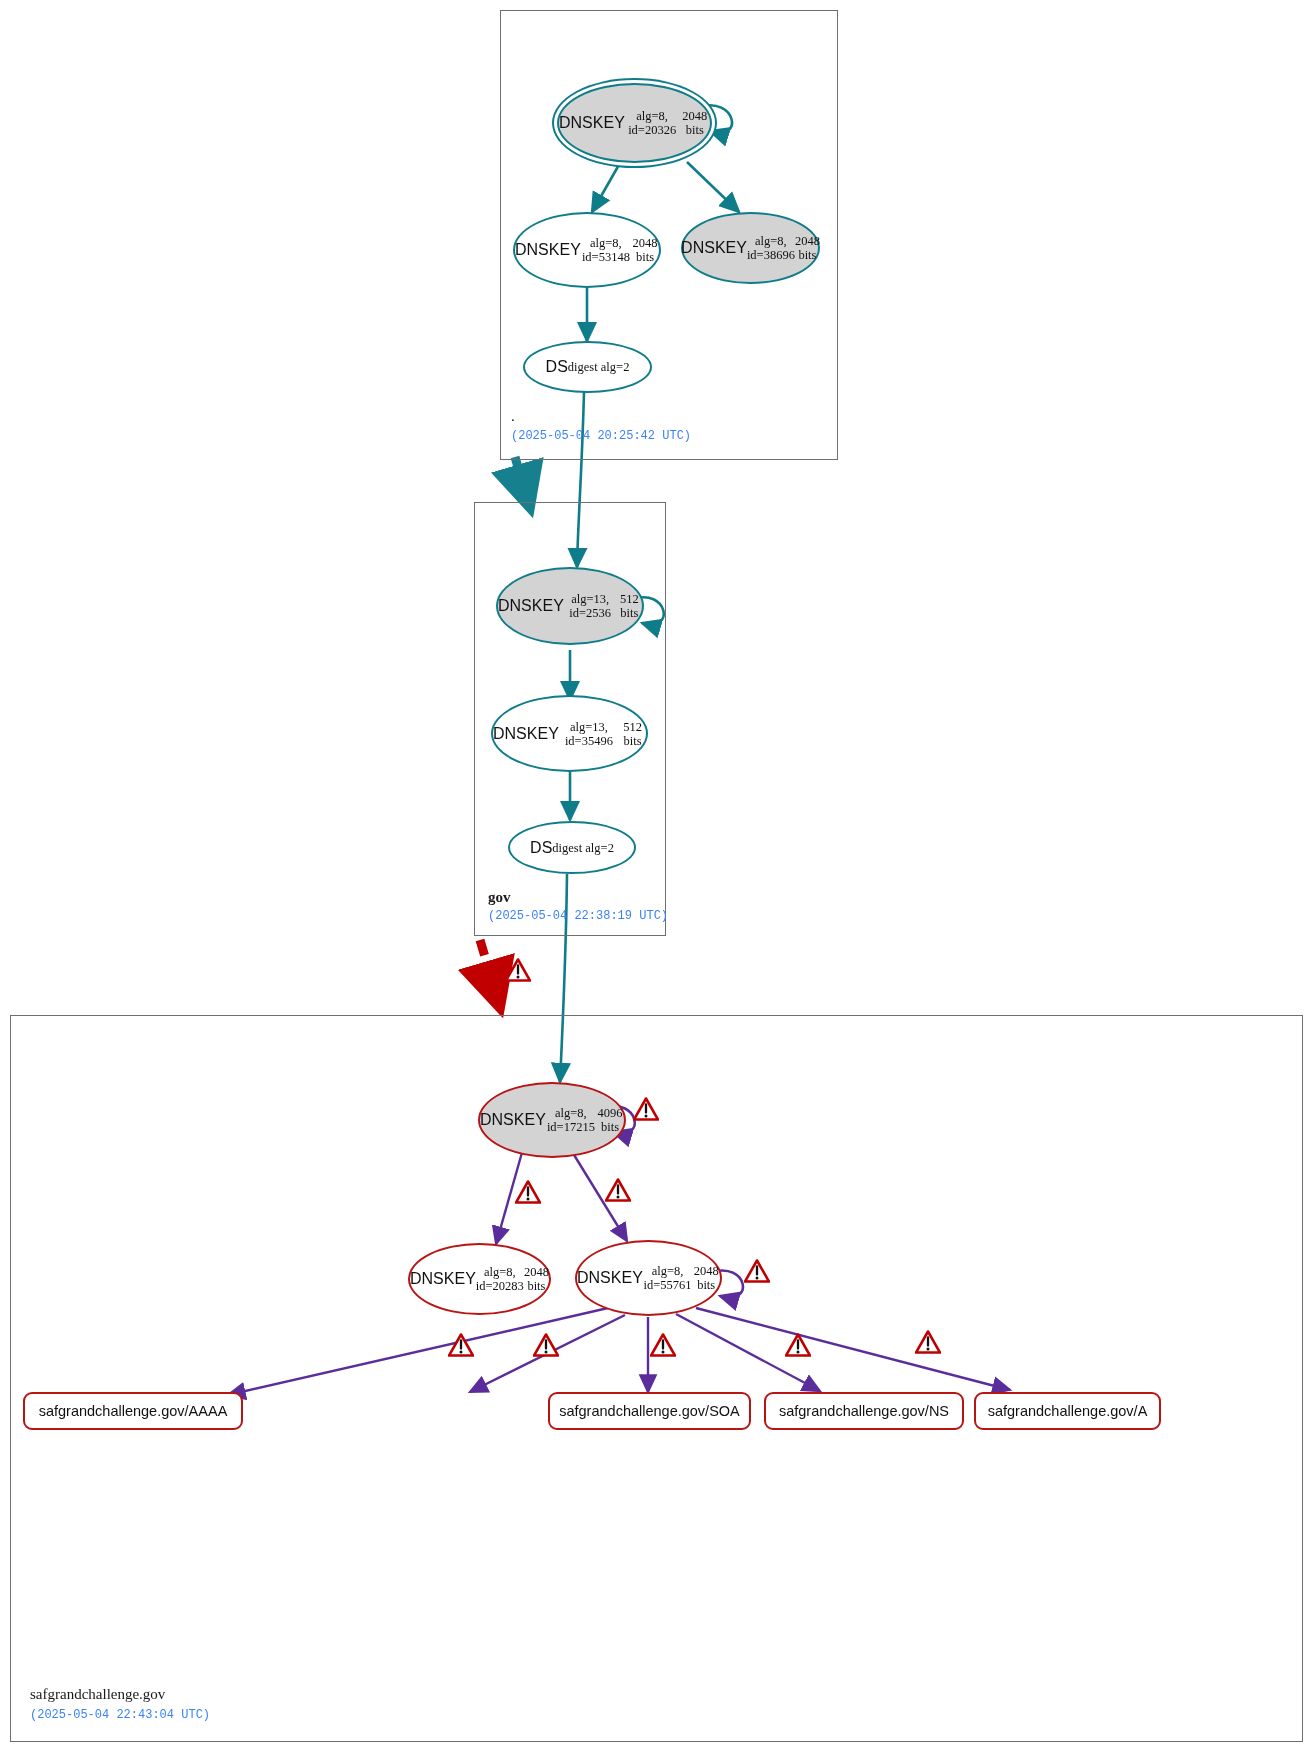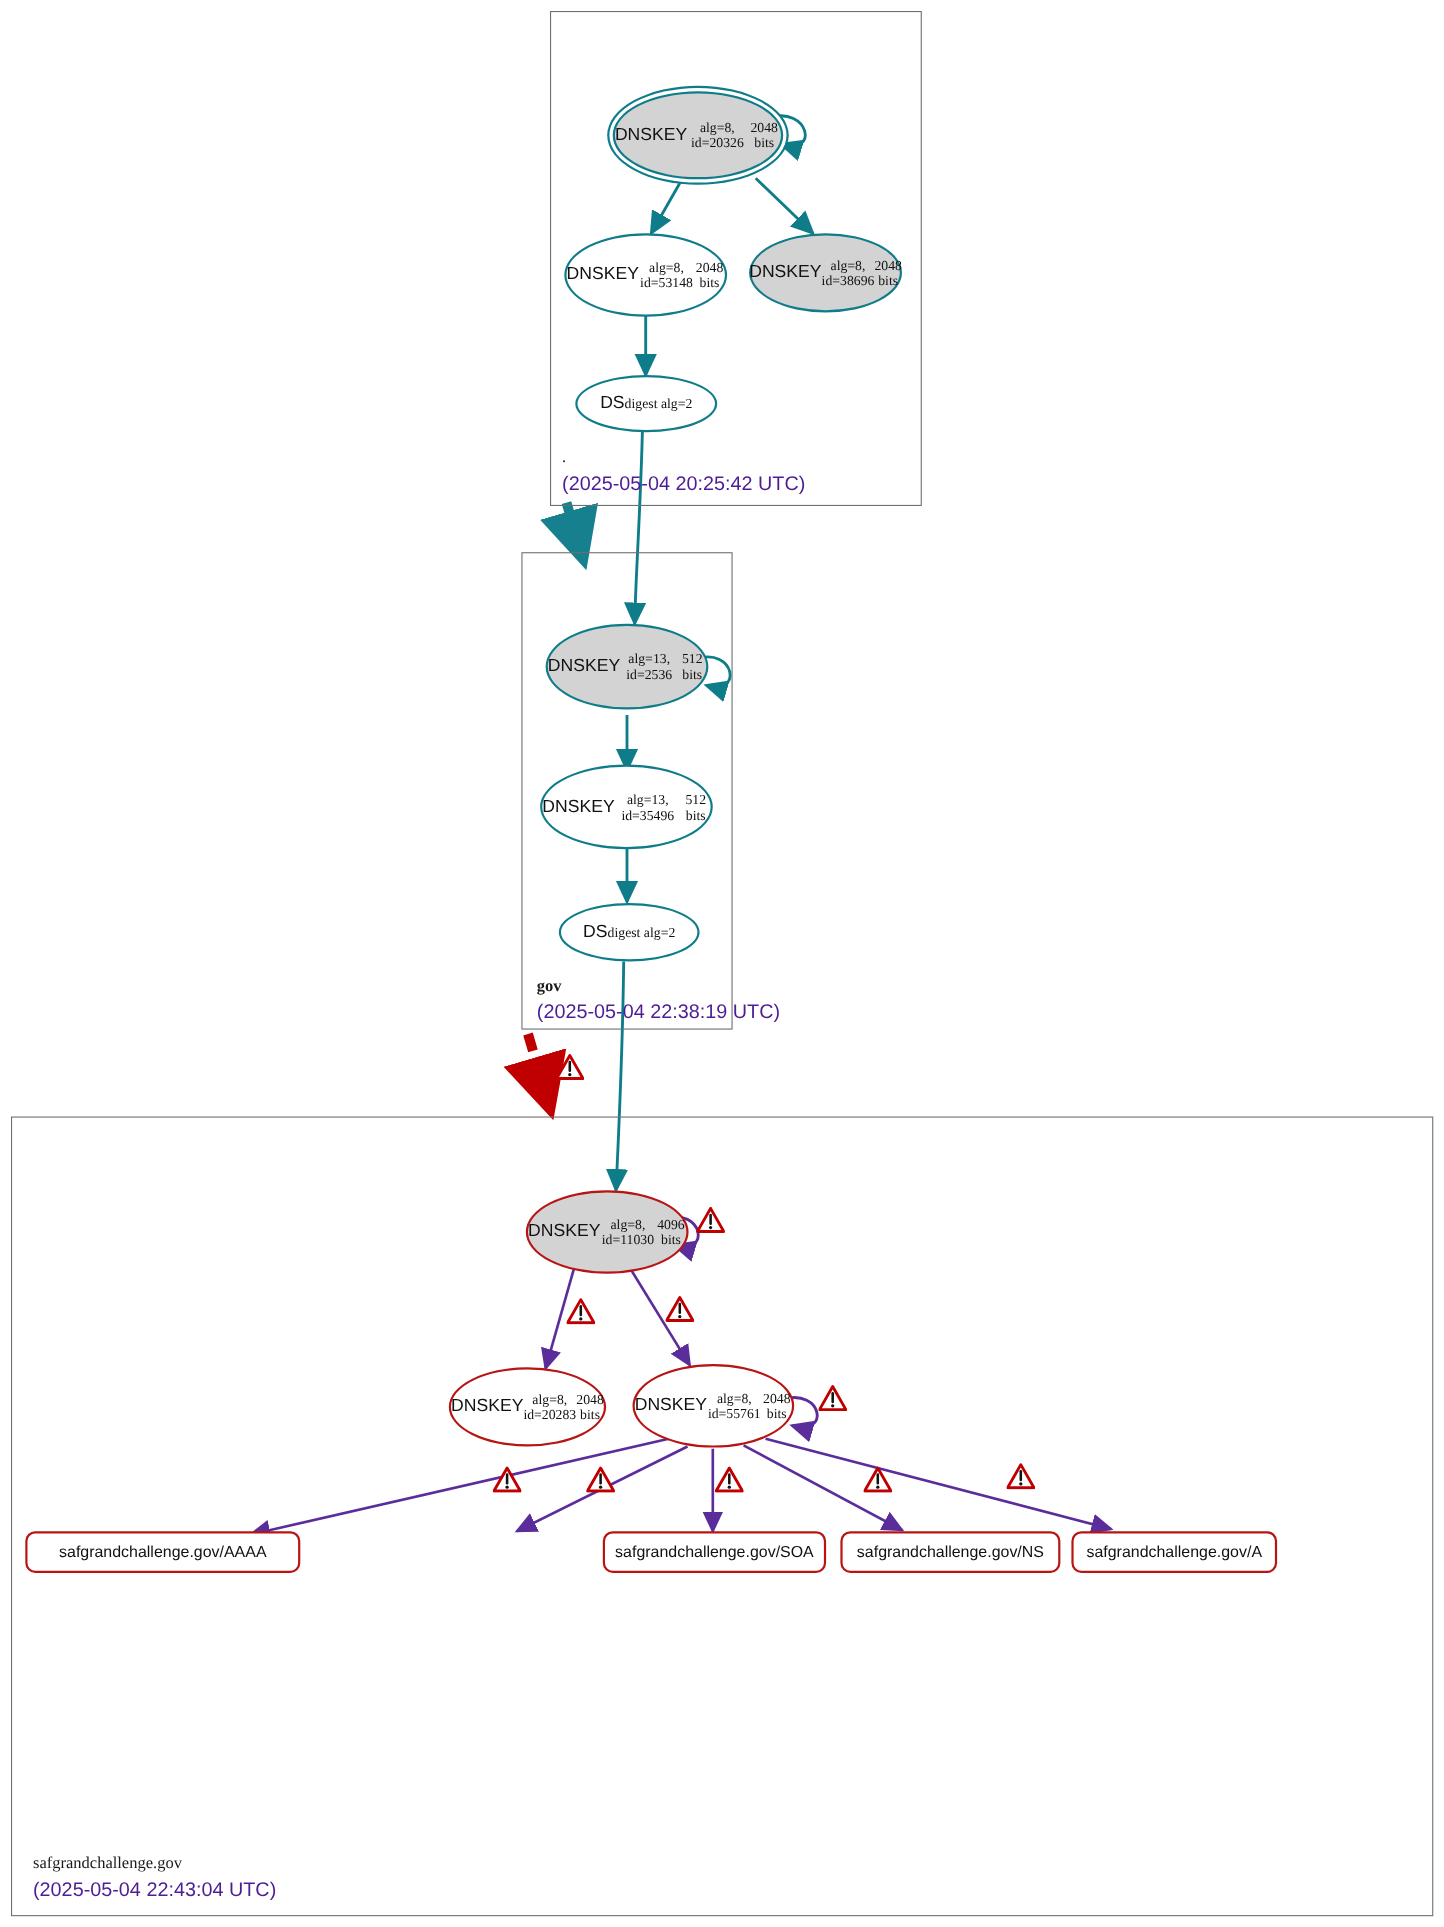--- a/index.html
+++ b/index.html
@@ -3,21 +3,21 @@
 <meta charset="utf-8">
 <style>
   html,body{margin:0;padding:0;background:#ffffff;}
   body{font-family:"Liberation Serif",serif;}
   #stage{position:relative;width:1313px;height:1752px;background:#fff;overflow:hidden;}
   svg#canvas{position:absolute;left:0;top:0;width:1313px;height:1752px;}
 
   .zone-box{position:absolute;border:1px solid #6f6f6f;background:transparent;box-sizing:border-box;}
 
   .zone-label{position:absolute;font-family:"Liberation Serif",serif;font-size:15px;color:#1a1a1a;white-space:nowrap;}
-  .zone-time{position:absolute;font-family:Liberation Sans, sans-serif;font-size:18px;color:#4c1d95;white-space:nowrap;}
+  .zone-time{position:absolute;font-family:Liberation Mono, monospace;font-size:12px;color:#3b82f6;white-space:nowrap;}
 
   .node{position:absolute;display:flex;flex-direction:row;align-items:center;justify-content:center;
         box-sizing:border-box;text-align:center;line-height:1.12;}
 
   .ellipse{border-radius:50%;}
   .n-title{font-family:"Liberation Sans",sans-serif;font-size:16px;color:#111;}
   .n-sub{font-family:"Liberation Serif",serif;font-size:12.5px;color:#111;}
 
   .teal-solid{border:2px solid #0f7c8a;background:#d3d3d3;}
   .teal-open{border:2px solid #0f7c8a;background:#ffffff;}
@@ -137,37 +137,37 @@
     <div class="n-sub">512 bits</div>
   </div>
 
   <div class="node ellipse teal-open" style="left:508px;top:821px;width:128px;height:53px;">
     <div class="n-title">DS</div>
     <div class="n-sub">digest alg=2</div>
   </div>
 
   <div class="node ellipse red-solid" style="left:478px;top:1082px;width:148px;height:76px;">
     <div class="n-title">DNSKEY</div>
-    <div class="n-sub">alg=8, id=11030</div>
+    <div class="n-sub">alg=8, id=17215</div>
     <div class="n-sub">4096 bits</div>
   </div>
 
   <div class="node ellipse red-open" style="left:408px;top:1243px;width:143px;height:72px;">
     <div class="n-title">DNSKEY</div>
     <div class="n-sub">alg=8, id=20283</div>
     <div class="n-sub">2048 bits</div>
   </div>
 
   <div class="node ellipse red-open" style="left:575px;top:1240px;width:147px;height:76px;">
     <div class="n-title">DNSKEY</div>
     <div class="n-sub">alg=8, id=55761</div>
     <div class="n-sub">2048 bits</div>
   </div>
 
-  <div class="rrset" style="left:23px;top:1392px;width:250px;height:38px;">
+  <div class="rrset" style="left:23px;top:1392px;width:220px;height:38px;">
     <span>safgrandchallenge.gov/AAAA</span>
   </div>
   <div class="rrset" style="left:548px;top:1392px;width:203px;height:38px;">
     <span>safgrandchallenge.gov/SOA</span>
   </div>
   <div class="rrset" style="left:764px;top:1392px;width:200px;height:38px;">
     <span>safgrandchallenge.gov/NS</span>
   </div>
   <div class="rrset" style="left:974px;top:1392px;width:187px;height:38px;">
     <span>safgrandchallenge.gov/A</span>

